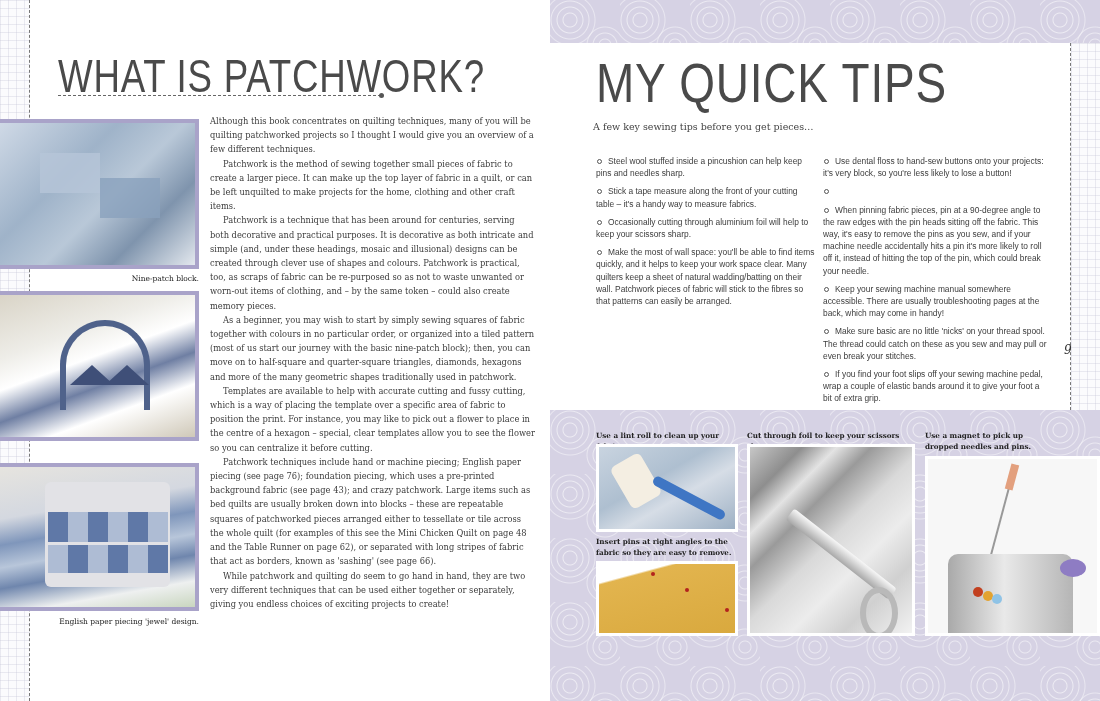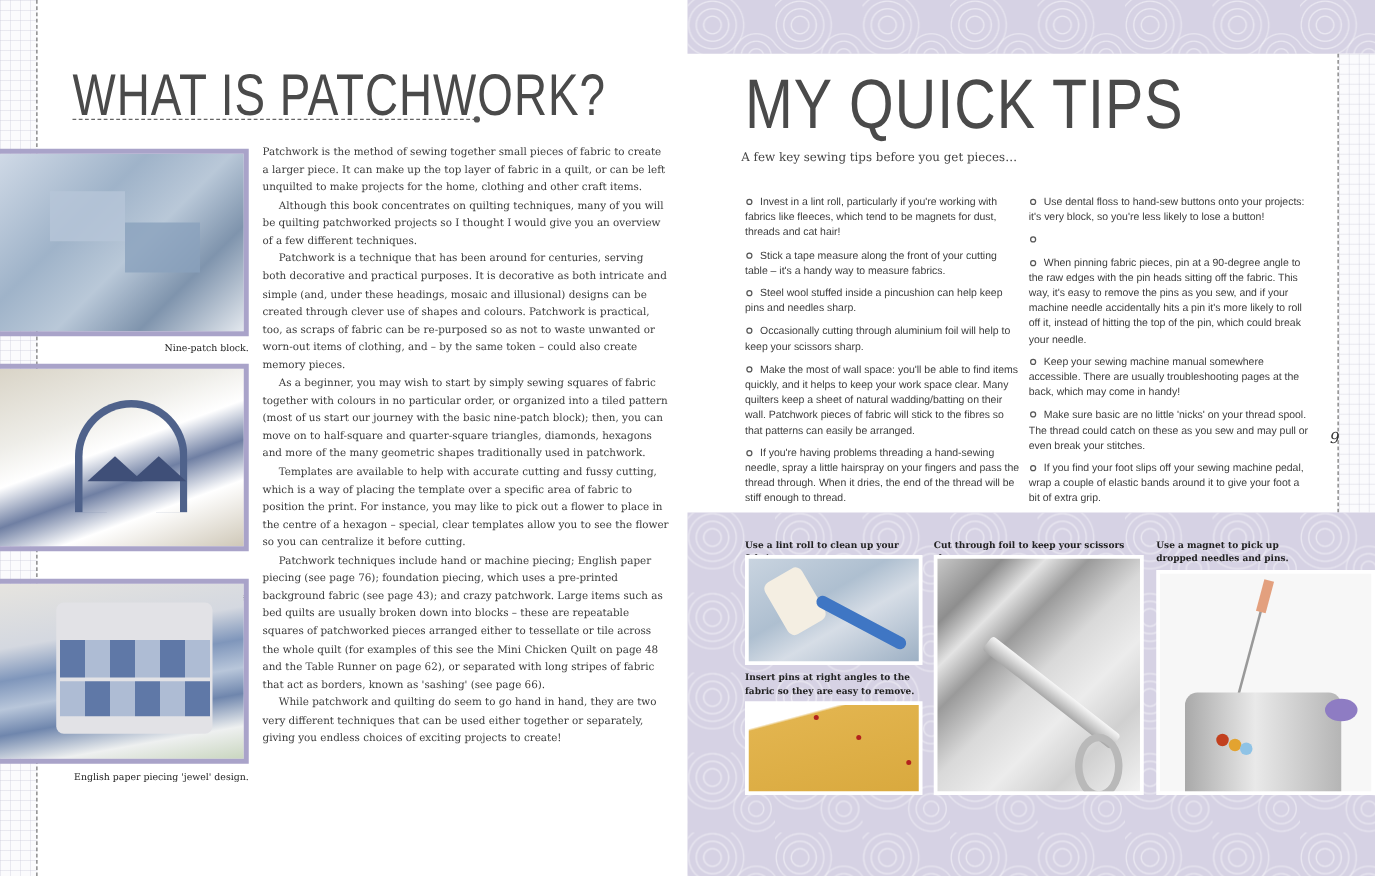--- a/index.html
+++ b/index.html
@@ -114,43 +114,41 @@
 <div class="abs caption cap2">Half-square triangles.</div>
 
 <div class="abs photo photo3">
   <div class="photo-inner-shape" style="left:45px;top:15px;width:125px;height:105px;background:#e2e2e6;border-radius:6px"></div>
   <div class="photo-inner-shape" style="left:48px;top:45px;width:120px;height:30px;background:repeating-linear-gradient(90deg,#5f78a7 0 20px,#aebcd4 20px 40px)"></div>
   <div class="photo-inner-shape" style="left:48px;top:78px;width:120px;height:28px;background:repeating-linear-gradient(90deg,#aebcd4 0 20px,#5f78a7 20px 40px)"></div>
 </div>
 <div class="abs caption cap3">English paper piecing 'jewel' design.</div>
 
 <div class="abs body-text">
+  <p>Although this book concentrates on quilting techniques, many of you will be quilting patchworked projects so I thought I would give you an overview of a few different techniques.</p>
   <p>Patchwork is the method of sewing together small pieces of fabric to create a larger piece. It can make up the top layer of fabric in a quilt, or can be left unquilted to make projects for the home, clothing and other craft items.</p>
-  <p>Although this book concentrates on quilting techniques, many of you will be quilting patchworked projects so I thought I would give you an overview of a few different techniques.</p>
   <p>Patchwork is a technique that has been around for centuries, serving both decorative and practical purposes. It is decorative as both intricate and simple (and, under these headings, mosaic and illusional) designs can be created through clever use of shapes and colours. Patchwork is practical, too, as scraps of fabric can be re-purposed so as not to waste unwanted or worn-out items of clothing, and – by the same token – could also create memory pieces.</p>
   <p>As a beginner, you may wish to start by simply sewing squares of fabric together with colours in no particular order, or organized into a tiled pattern (most of us start our journey with the basic nine-patch block); then, you can move on to half-square and quarter-square triangles, diamonds, hexagons and more of the many geometric shapes traditionally used in patchwork.</p>
   <p>Templates are available to help with accurate cutting and fussy cutting, which is a way of placing the template over a specific area of fabric to position the print. For instance, you may like to pick out a flower to place in the centre of a hexagon – special, clear templates allow you to see the flower so you can centralize it before cutting.</p>
   <p>Patchwork techniques include hand or machine piecing; English paper piecing (see page 76); foundation piecing, which uses a pre-printed background fabric (see page 43); and crazy patchwork. Large items such as bed quilts are usually broken down into blocks – these are repeatable squares of patchworked pieces arranged either to tessellate or tile across the whole quilt (for examples of this see the Mini Chicken Quilt on page 48 and the Table Runner on page 62), or separated with long stripes of fabric that act as borders, known as 'sashing' (see page 66).</p>
   <p>While patchwork and quilting do seem to go hand in hand, they are two very different techniques that can be used either together or separately, giving you endless choices of exciting projects to create!</p>
 </div>
 
 <div class="abs purple top-band"></div>
 <div class="abs grid-right"></div>
 <div class="abs dash-right"></div>
 
 <div class="abs h-right">MY QUICK TIPS</div>
 <div class="abs subtitle">A few key sewing tips before you get pieces…</div>
 
 <div class="abs tips-col tips-left">
-  <div class="tip"><span class="bullet"></span><span>Invest in a lint roll, particularly if you're working with fabrics like fleeces, which tend to be magnets for dust, threads and cat hair!</span></div>
+  <div class="tip"><span class="bullet"></span><span>Steel wool stuffed inside a pincushion can help keep pins and needles sharp.</span></div>
   <div class="tip"><span class="bullet"></span><span>Stick a tape measure along the front of your cutting table – it's a handy way to measure fabrics.</span></div>
-  <div class="tip"><span class="bullet"></span><span>Steel wool stuffed inside a pincushion can help keep pins and needles sharp.</span></div>
   <div class="tip"><span class="bullet"></span><span>Occasionally cutting through aluminium foil will help to keep your scissors sharp.</span></div>
   <div class="tip"><span class="bullet"></span><span>Make the most of wall space: you'll be able to find items quickly, and it helps to keep your work space clear. Many quilters keep a sheet of natural wadding/batting on their wall. Patchwork pieces of fabric will stick to the fibres so that patterns can easily be arranged.</span></div>
-  <div class="tip"><span class="bullet"></span><span>If you're having problems threading a hand-sewing needle, spray a little hairspray on your fingers and pass the thread through. When it dries, the end of the thread will be stiff enough to thread.</span></div>
 </div>
 
 <div class="abs tips-col tips-right">
   <div class="tip"><span class="bullet"></span><span>Use dental floss to hand-sew buttons onto your projects: it's very block, so you're less likely to lose a button!</span></div>
   <div class="tip"><span class="bullet"></span></div>
   <div class="tip"><span class="bullet"></span><span>When pinning fabric pieces, pin at a 90-degree angle to the raw edges with the pin heads sitting off the fabric. This way, it's easy to remove the pins as you sew, and if your machine needle accidentally hits a pin it's more likely to roll off it, instead of hitting the top of the pin, which could break your needle.</span></div>
   <div class="tip"><span class="bullet"></span><span>Keep your sewing machine manual somewhere accessible. There are usually troubleshooting pages at the back, which may come in handy!</span></div>
   <div class="tip"><span class="bullet"></span><span>Make sure basic are no little 'nicks' on your thread spool. The thread could catch on these as you sew and may pull or even break your stitches.</span></div>
   <div class="tip"><span class="bullet"></span><span>If you find your foot slips off your sewing machine pedal, wrap a couple of elastic bands around it to give your foot a bit of extra grip.</span></div>
 </div>

